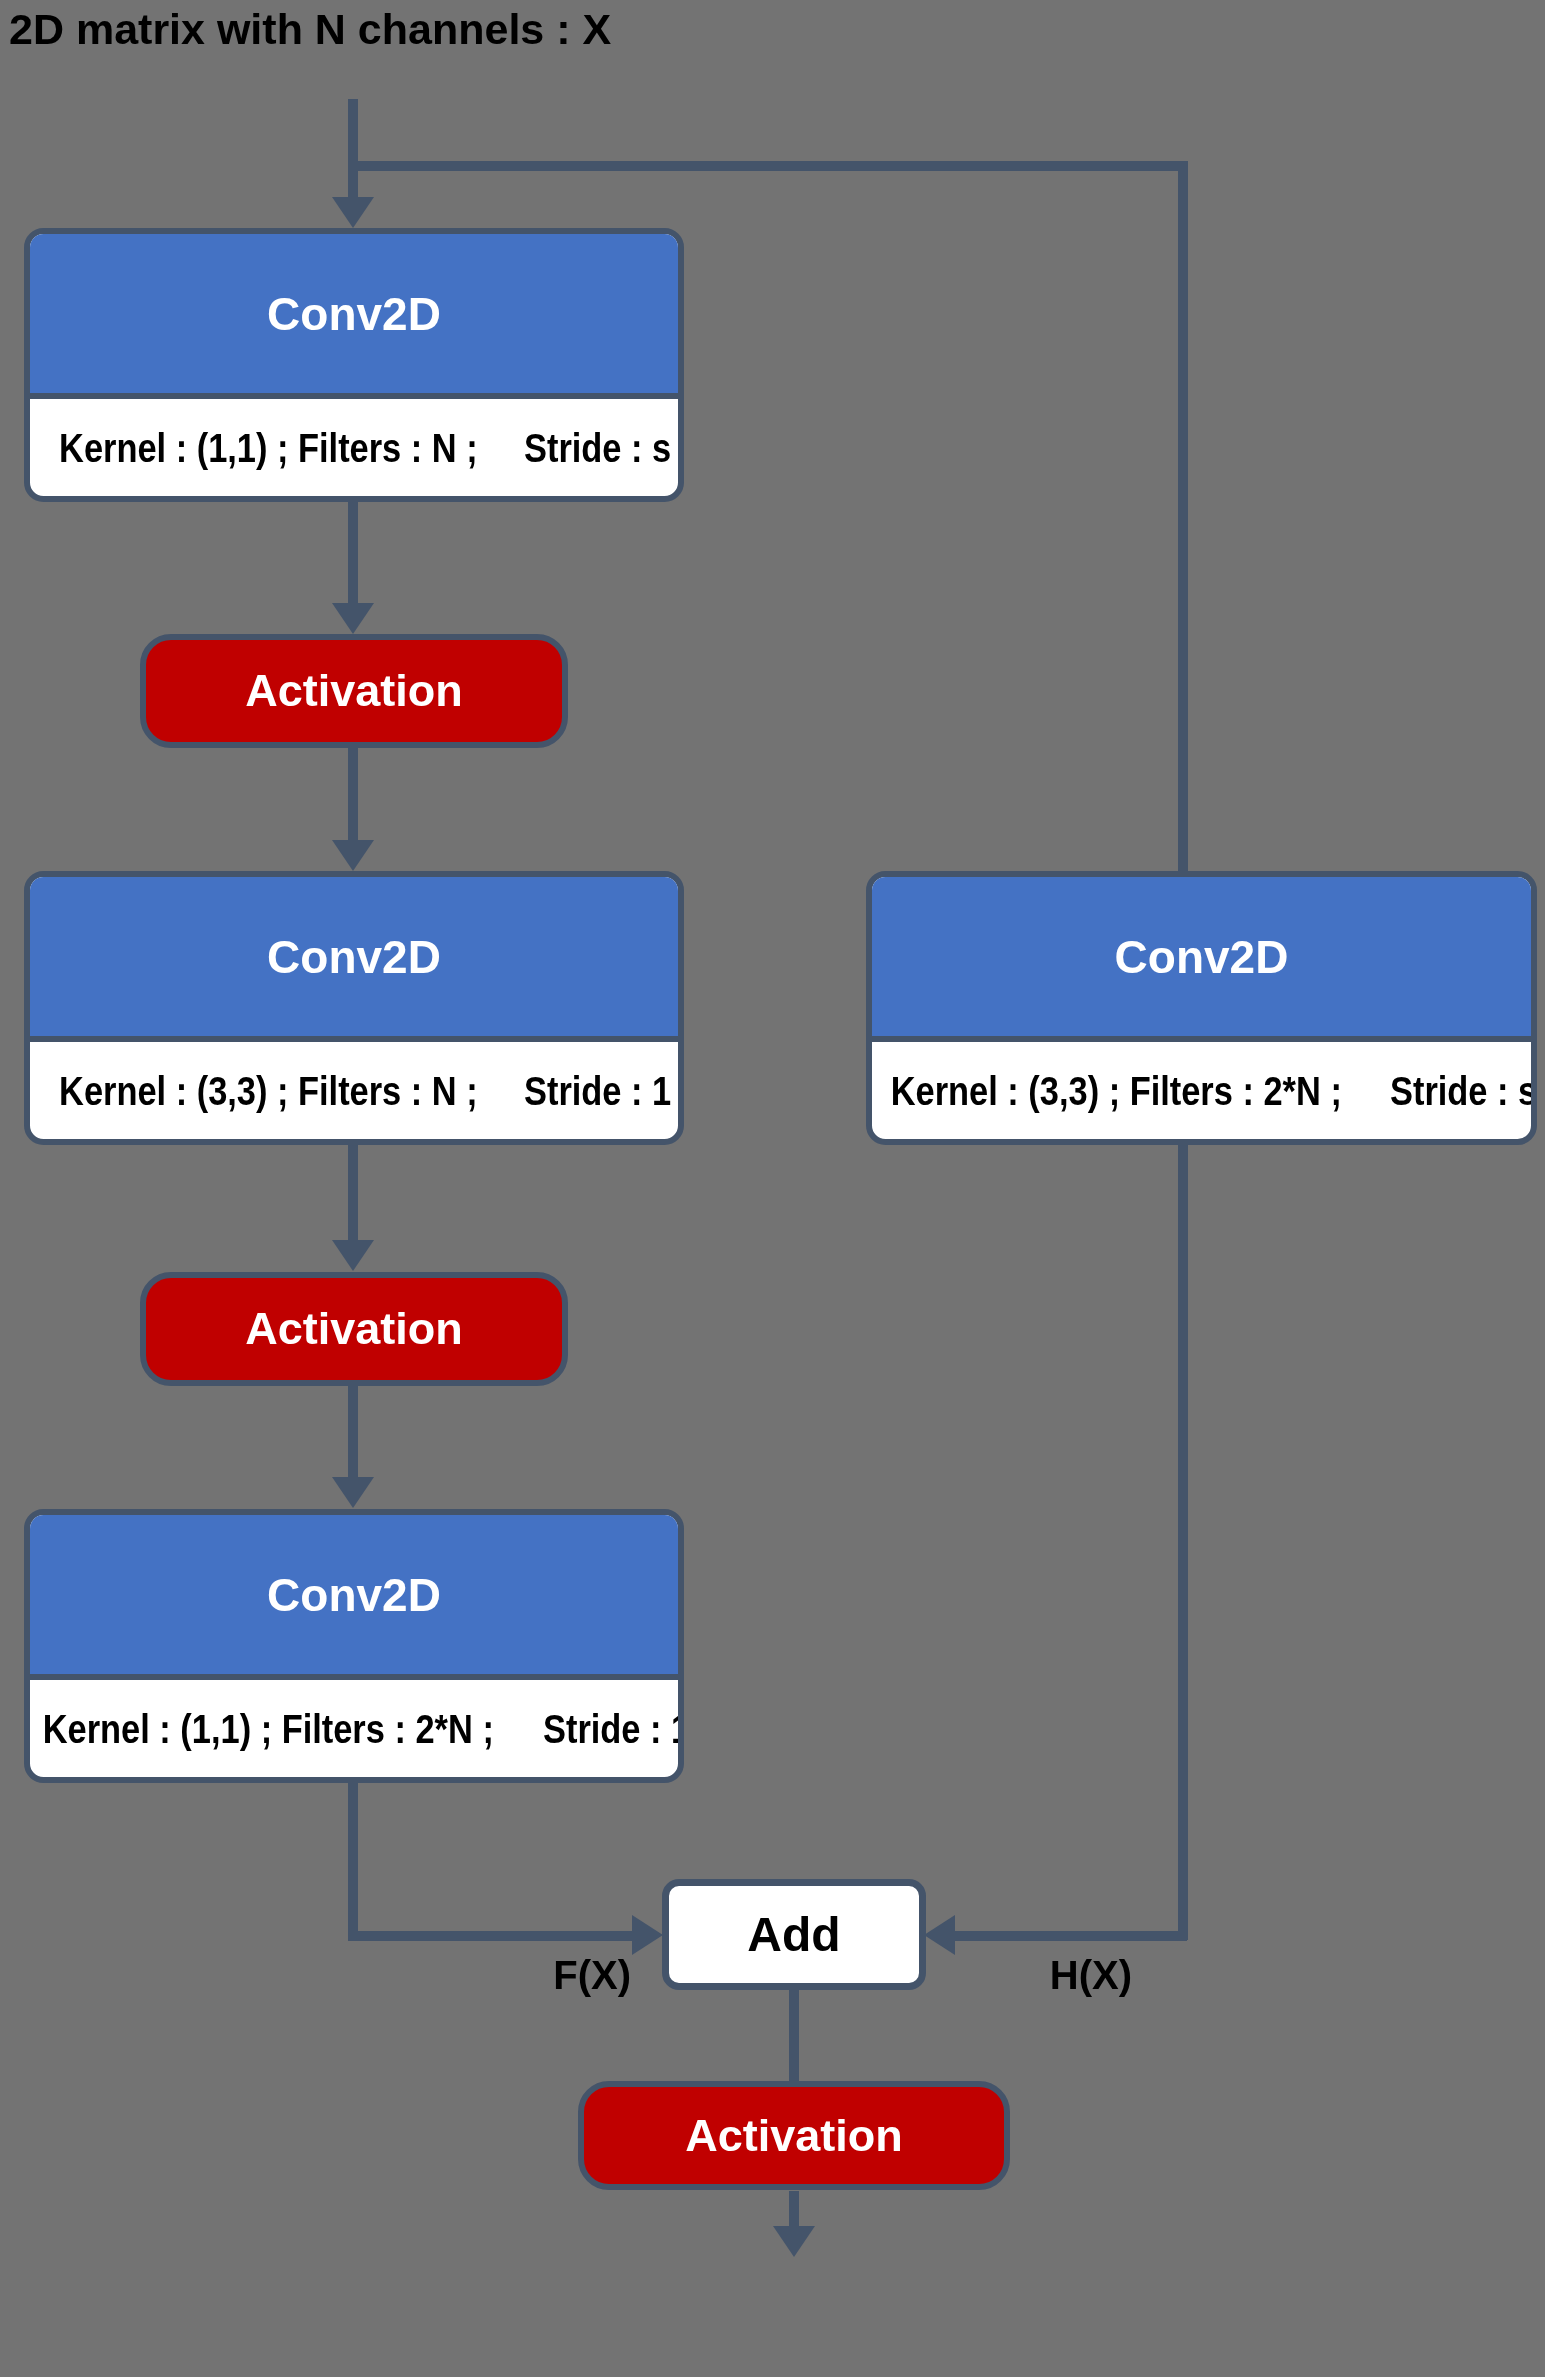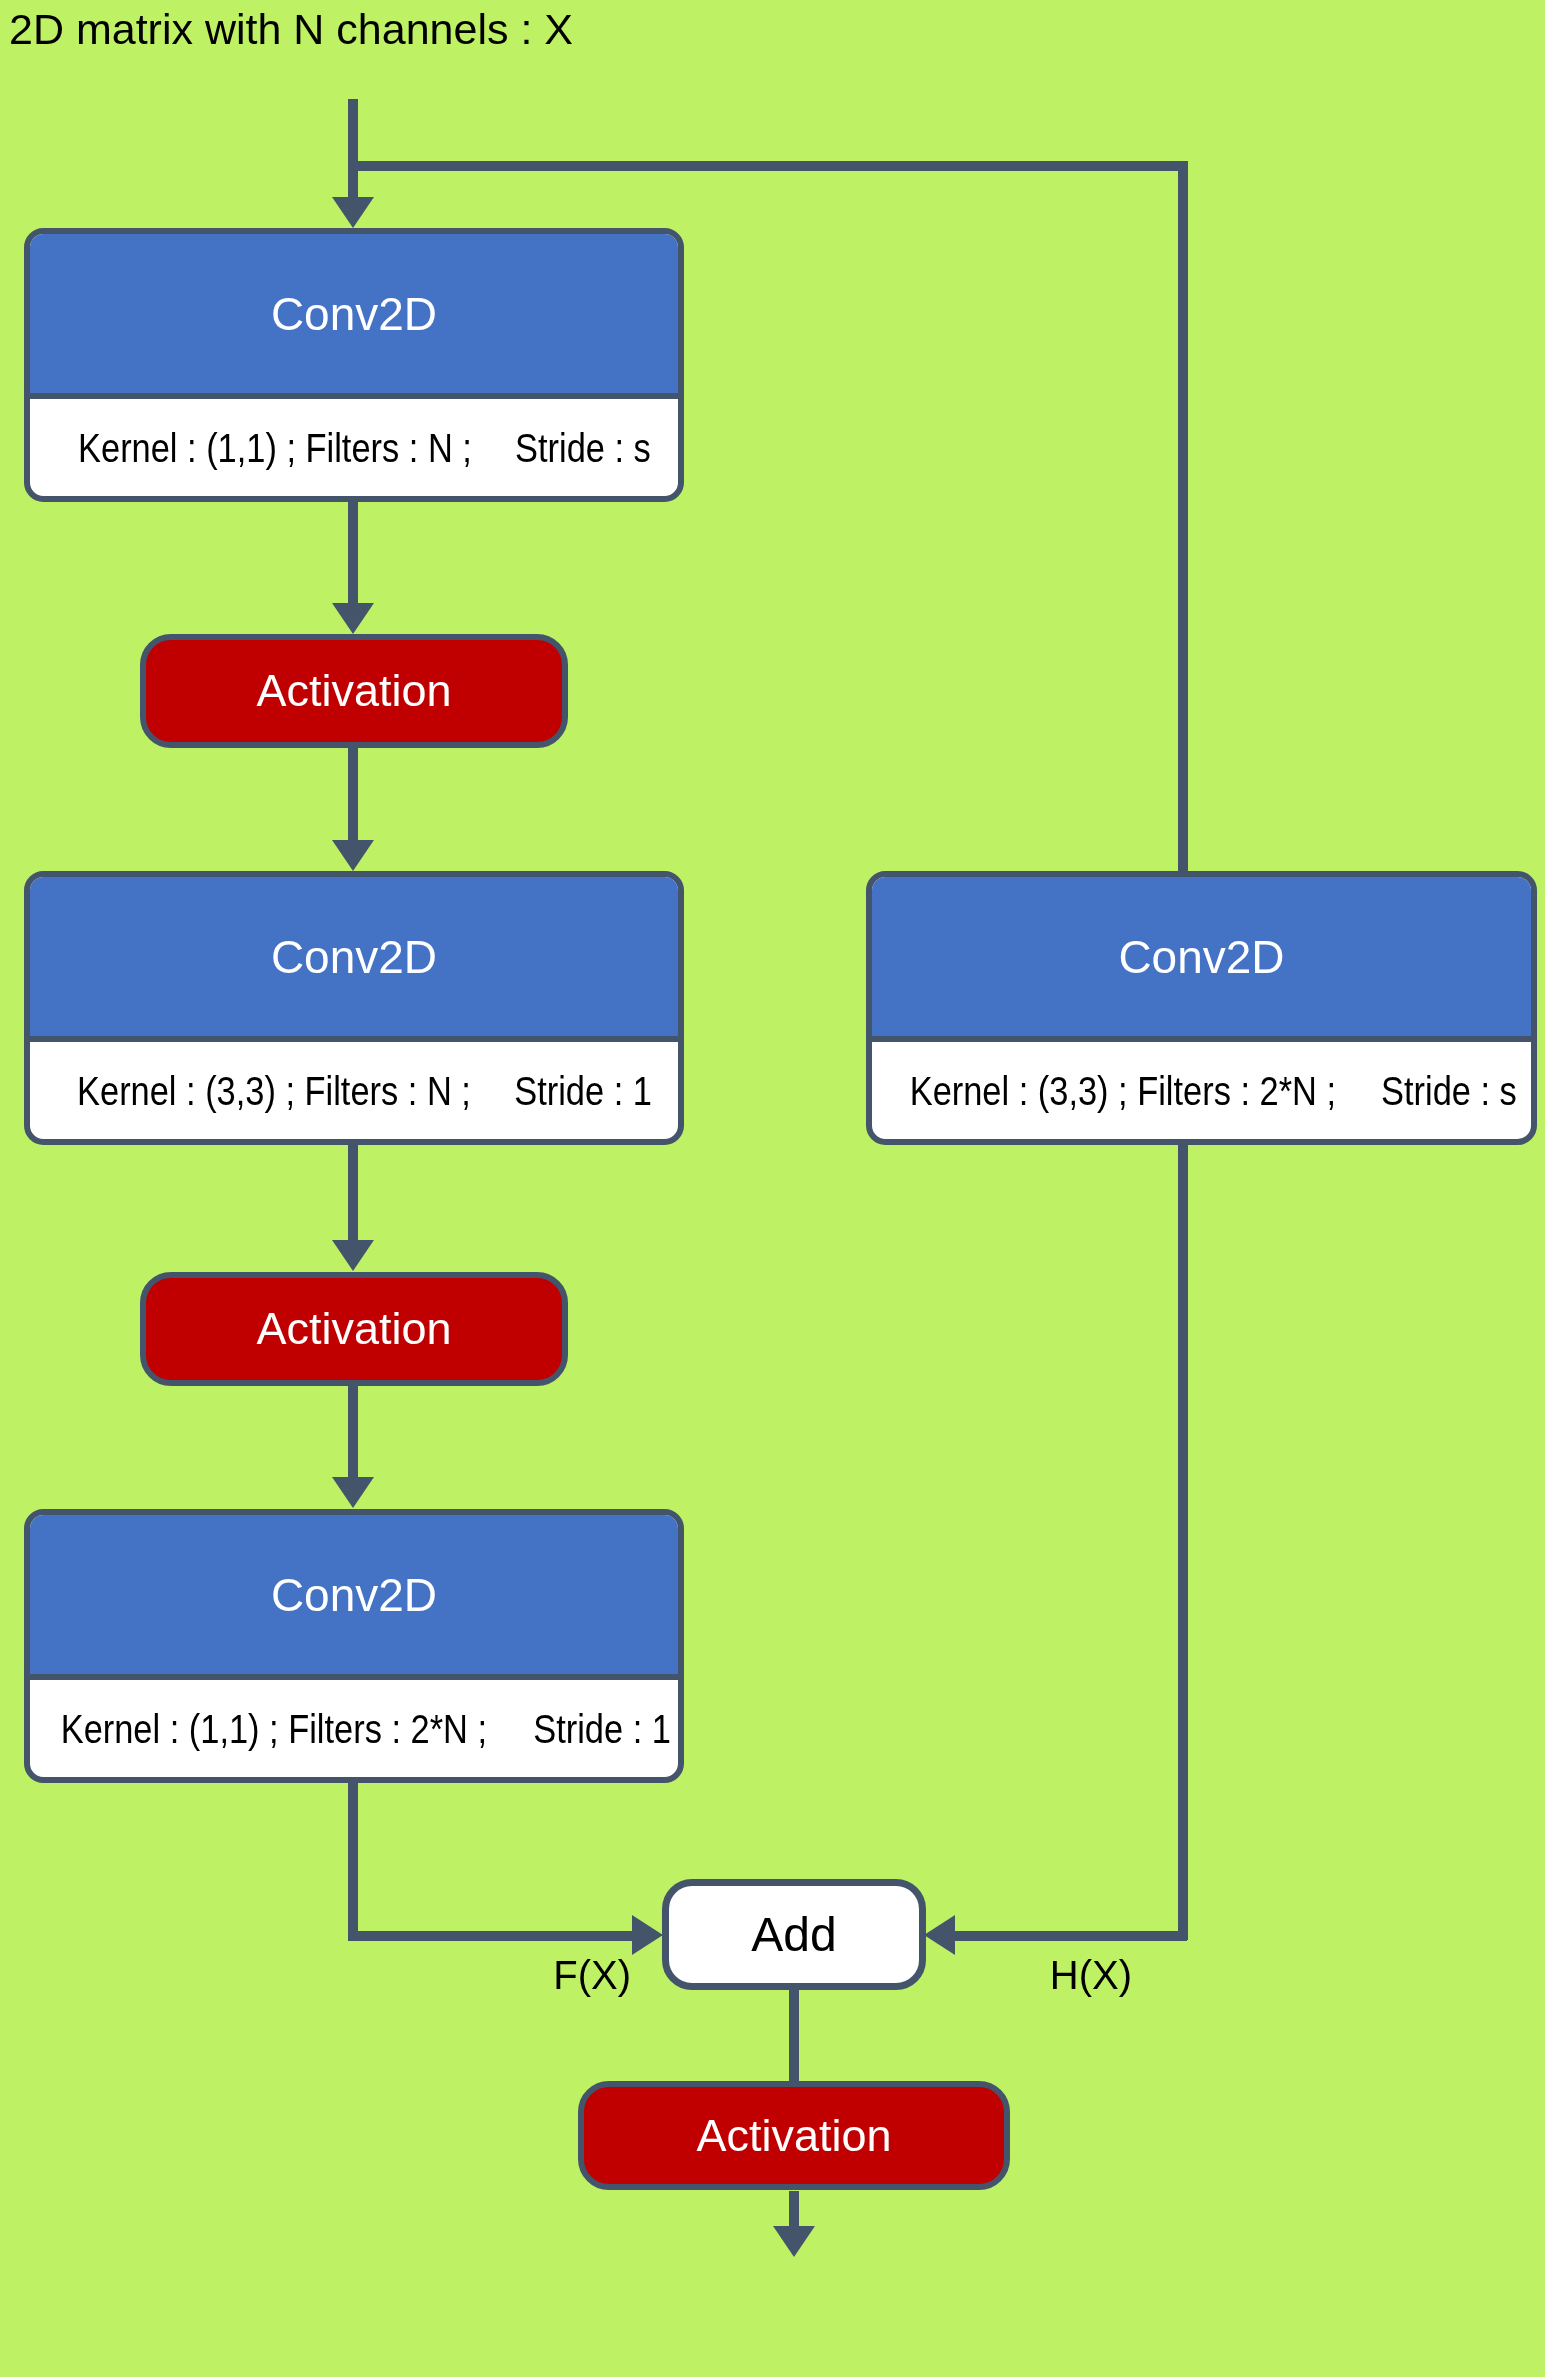--- a/index.html
+++ b/index.html
@@ -1,21 +1,21 @@
 <!DOCTYPE html>
 <html style="font-size:12px"><head>
 <meta charset="utf-8">
 <style>
   html,body { margin:0; padding:0; background:#ffffff; }
   .canvas {
     position:relative;
     width:1545px; height:2377px;
-    background:#bef264;
+    background:#737373;
     font-family:"Liberation Sans", sans-serif;
-    font-weight:normal;
+    font-weight:bold;
     color:#000000;
   }
 
   
   .line { position:absolute; background:#44546A; }
   .tri-down {
     position:absolute; width:0; height:0;
     border-left:21px solid transparent;
     border-right:21px solid transparent;
     border-top:31px solid #44546A;
@@ -63,21 +63,21 @@
     background:#C00000;
     border:6px solid #44546A;
     border-radius:31px;
     display:flex; align-items:center; justify-content:center;
     color:#ffffff; font-size:45px;
   }
   .addbox {
     position:absolute; box-sizing:border-box;
     background:#ffffff;
     border:7.5px solid #44546A;
-    border-radius:30px;
+    border-radius:17px;
     display:flex; align-items:center; justify-content:center;
     color:#000000; font-size:48px;
   }
   .title {
     position:absolute; left:9px; top:4.5px;
     font-size:43px; white-space:nowrap;
   }
   .edge-label {
     position:absolute; width:164px; text-align:right;
     font-size:40px; white-space:nowrap;

